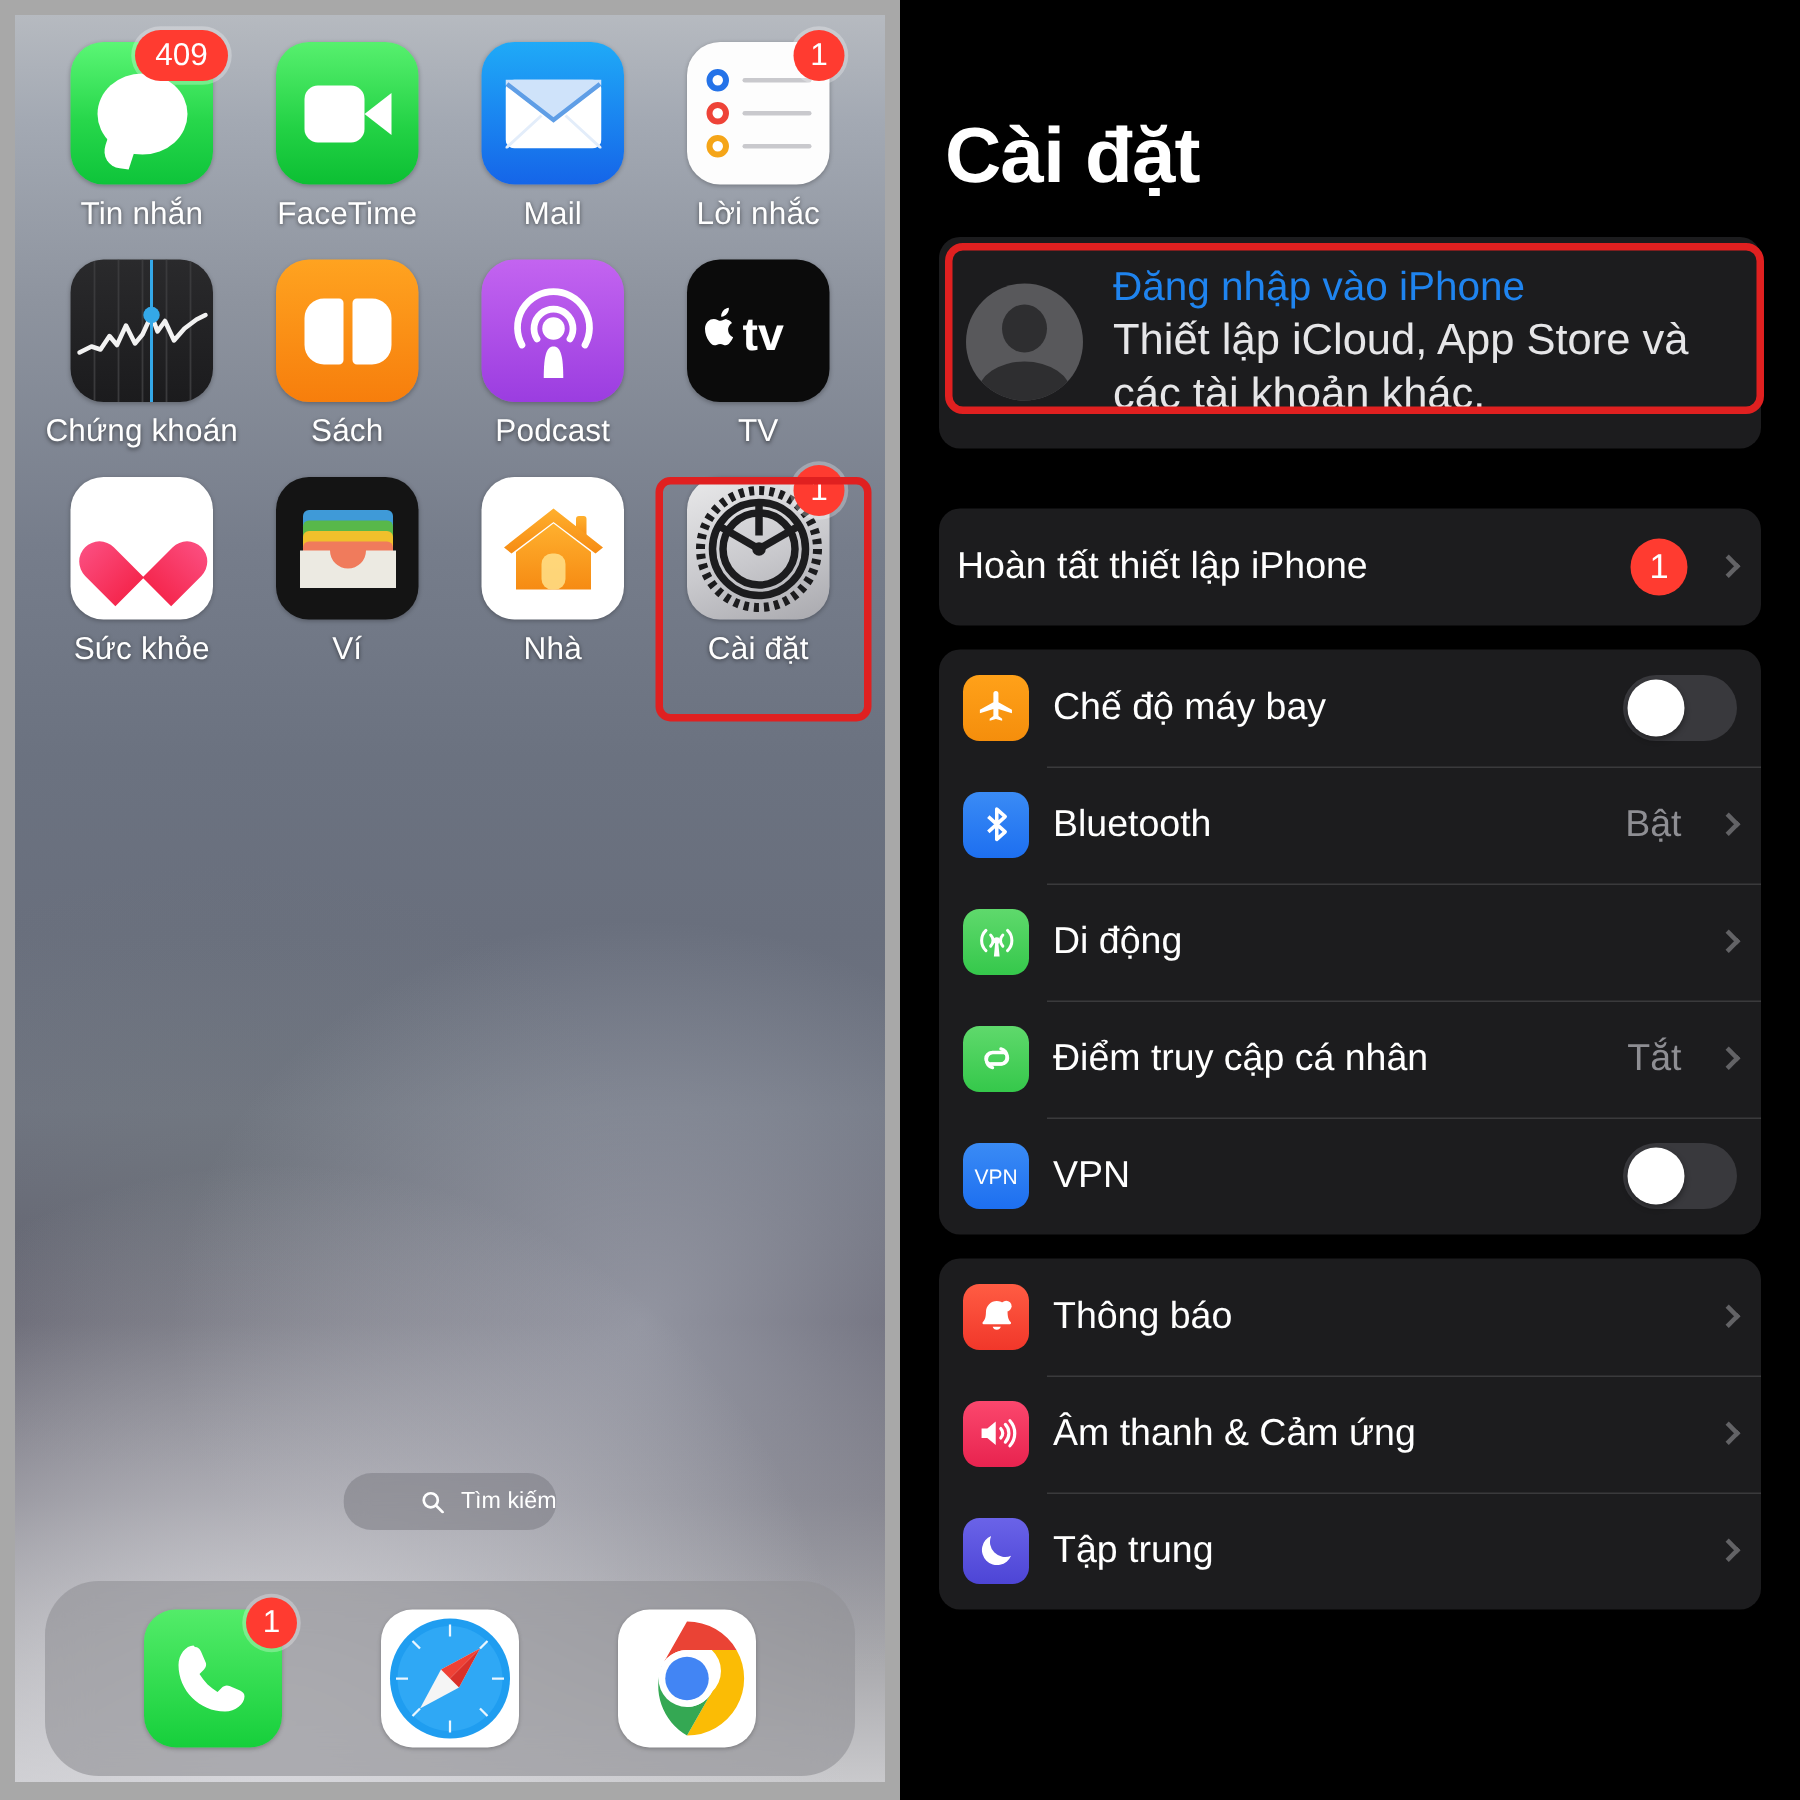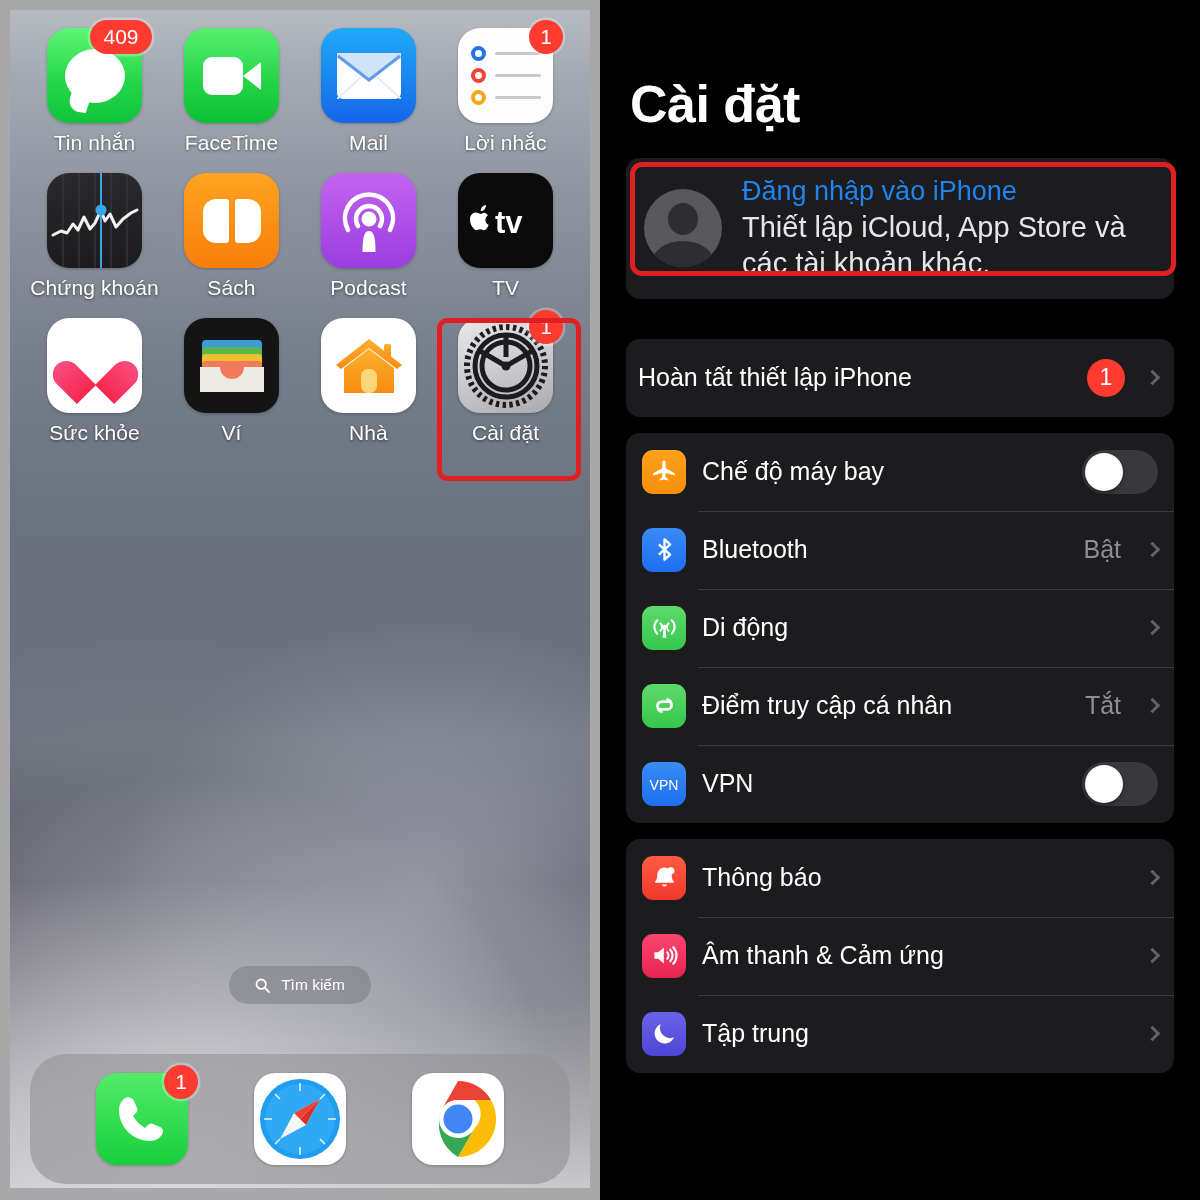--- a/index.html
+++ b/index.html
@@ -115,25 +115,25 @@
   .heart::after  { left:0;   transform: rotate(-45deg); transform-origin: 100% 100%; }
   .ic-wallet { background: #141414; }
   .ic-home { background:#fff; }
   .ic-settings { background: linear-gradient(160deg,#e9e9ea 0%,#c9c9cd 55%,#a9a9ae 100%); }
   .ic-phone { background: linear-gradient(180deg,#53ec69 0%,#16cf3b 100%); }
   .ic-safari { background:#fff; }
   .ic-chrome { background:#fff; }
 
   .search-pill {
     position: relative;
-    margin: 16px auto;
+    margin: 0 auto;
     width: 142px; height: 38px;
     border-radius: 19px;
     background: rgba(120,120,128,0.52);
-    display:flex; align-items:center; justify-content:center; gap:11px;
+    display:flex; align-items:center; justify-content:flex-end; gap:11px;
     color:#fff; font-size:15.5px;
     backdrop-filter: blur(8px);
   }
   .search-area { position:absolute; left:10px; right:10px; bottom: 180px; }
 
   .dock {
     position:absolute; left: 30px; right: 30px; bottom: 16px;
     height: 130px; border-radius: 36px;
     background: rgba(145,145,150,0.62);
     display:flex; align-items:center; justify-content: space-evenly;

